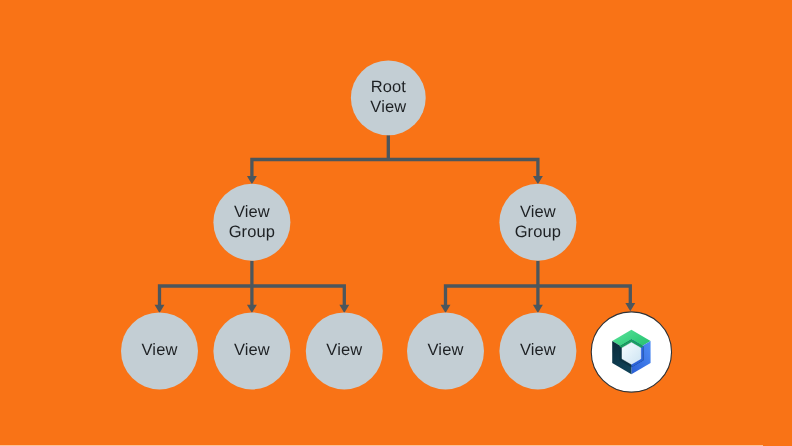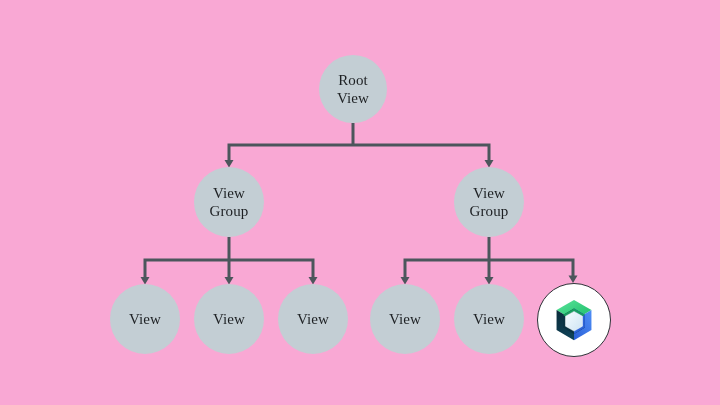--- a/index.html
+++ b/index.html
@@ -1,22 +1,22 @@
 <!DOCTYPE html>
 <html><head>
 <meta charset="utf-8">
 <style>
   html, body { margin: 0; padding: 0; background: #ffffff; }
   .stage {
     position: relative;
     width: 720px;
     height: 405px;
-    background: #f9a8d4;
+    background: #f97316;
     overflow: hidden;
-    font-family: Liberation Serif, serif;
+    font-family: Liberation Sans, sans-serif;
   }
   .connectors {
     position: absolute;
     left: 0; top: 0;
     width: 720px; height: 405px;
     pointer-events: none;
   }
   .node {
     position: absolute;
     border-radius: 50%;

